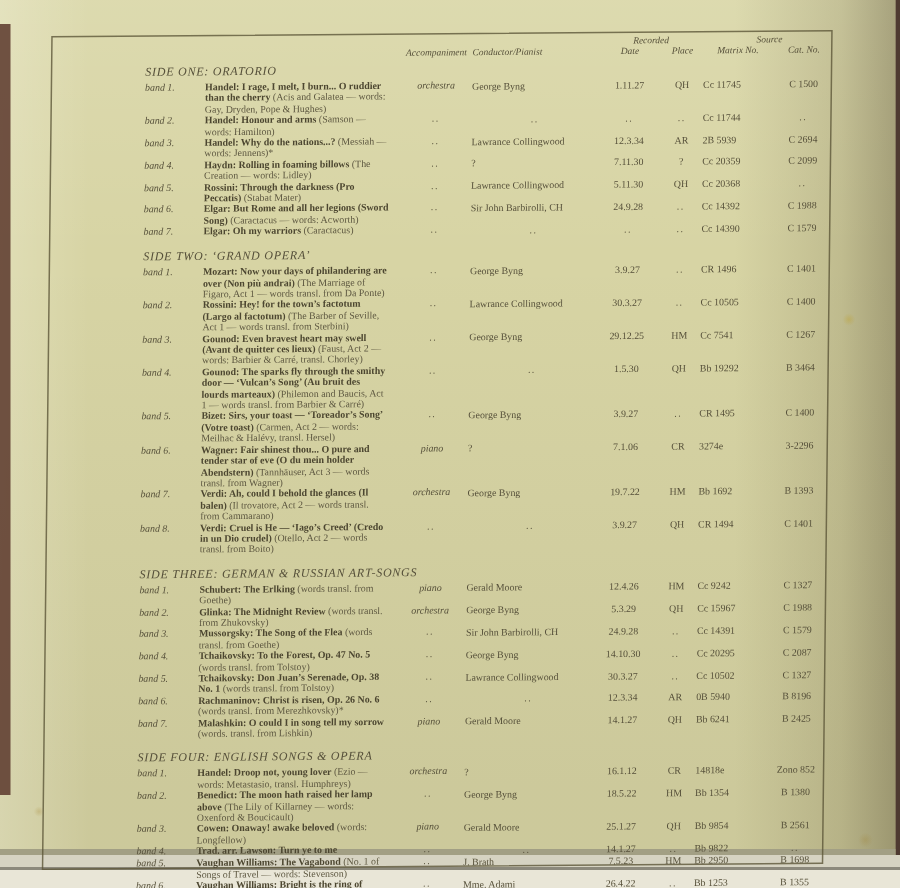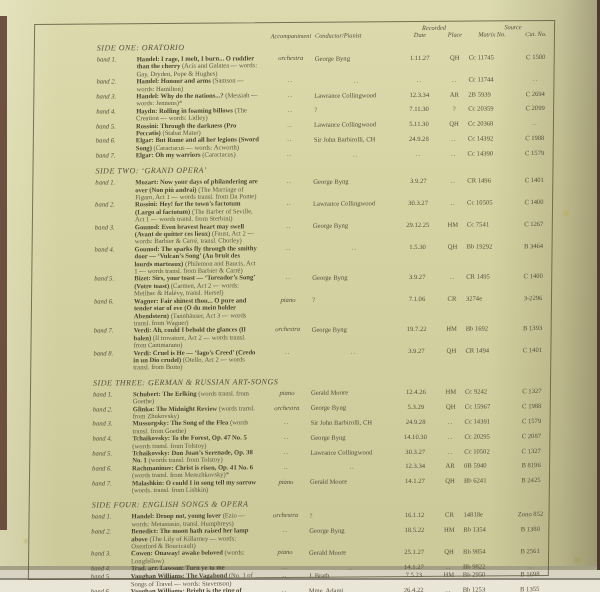--- a/index.html
+++ b/index.html
@@ -299,21 +299,21 @@
           <div class="c title"><span class="tt">Tchaikovsky: Don Juan’s Serenade, Op. 38 No. 1</span><span class="nn"> (words transl. from Tolstoy)</span></div>
           <div class="c acc ditto">..</div>
           <div class="c cond">Lawrance Collingwood</div>
           <div class="c date">30.3.27</div>
           <div class="c place ditto">..</div>
           <div class="c matrix">Cc 10502</div>
           <div class="c cat">C 1327</div>
         </div>
         <div class="row">
           <div class="c band">band 6.</div>
-          <div class="c title"><span class="tt">Rachmaninov: Christ is risen, Op. 41 No. 6</span><span class="nn"> (words transl. from Merezhkovsky)*</span></div>
+          <div class="c title"><span class="tt">Rachmaninov: Christ is risen, Op. 26 No. 6</span><span class="nn"> (words transl. from Merezhkovsky)*</span></div>
           <div class="c acc ditto">..</div>
           <div class="c cond ditto">..</div>
           <div class="c date">12.3.34</div>
           <div class="c place">AR</div>
           <div class="c matrix">0B 5940</div>
           <div class="c cat">B 8196</div>
         </div>
         <div class="row">
           <div class="c band">band 7.</div>
           <div class="c title"><span class="tt">Malashkin: O could I in song tell my sorrow</span><span class="nn"> (words. transl. from Lishkin)</span></div>

